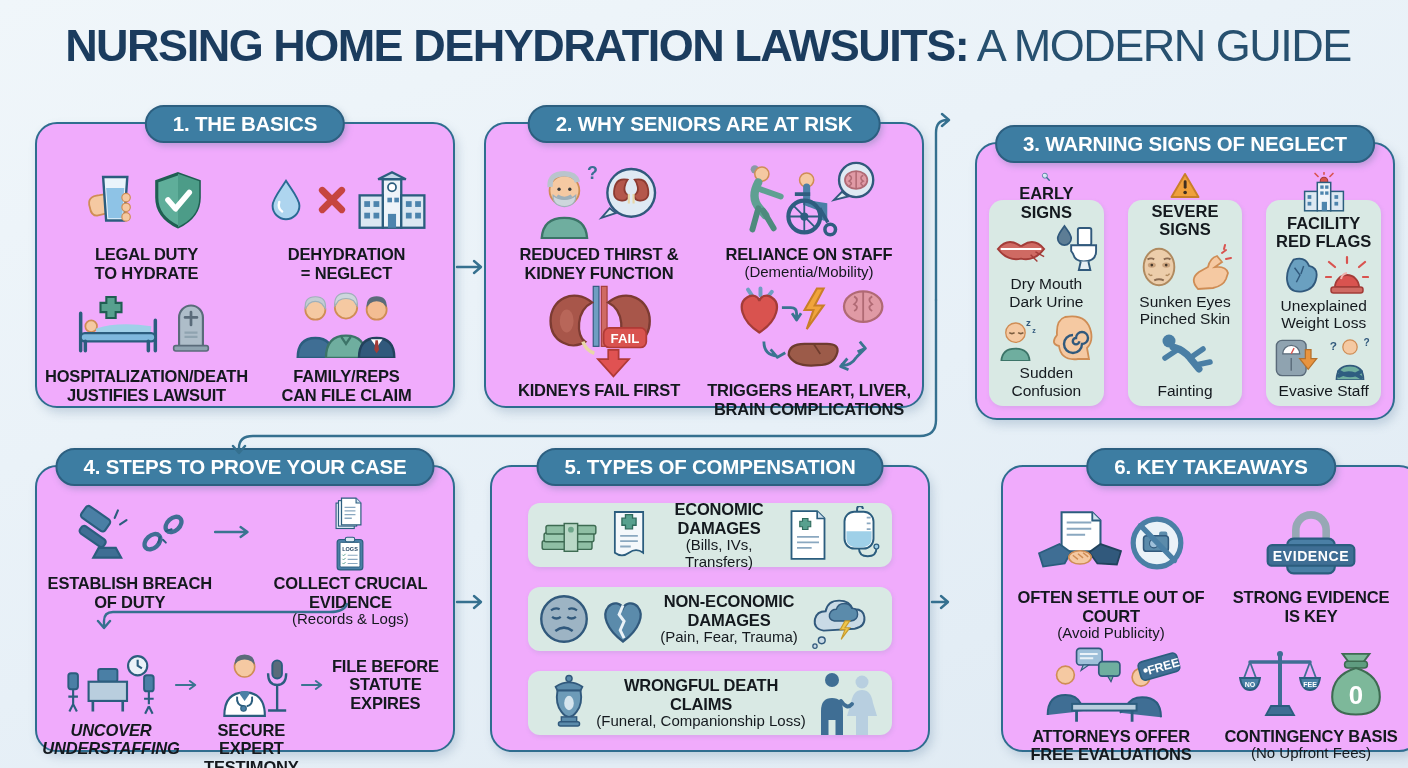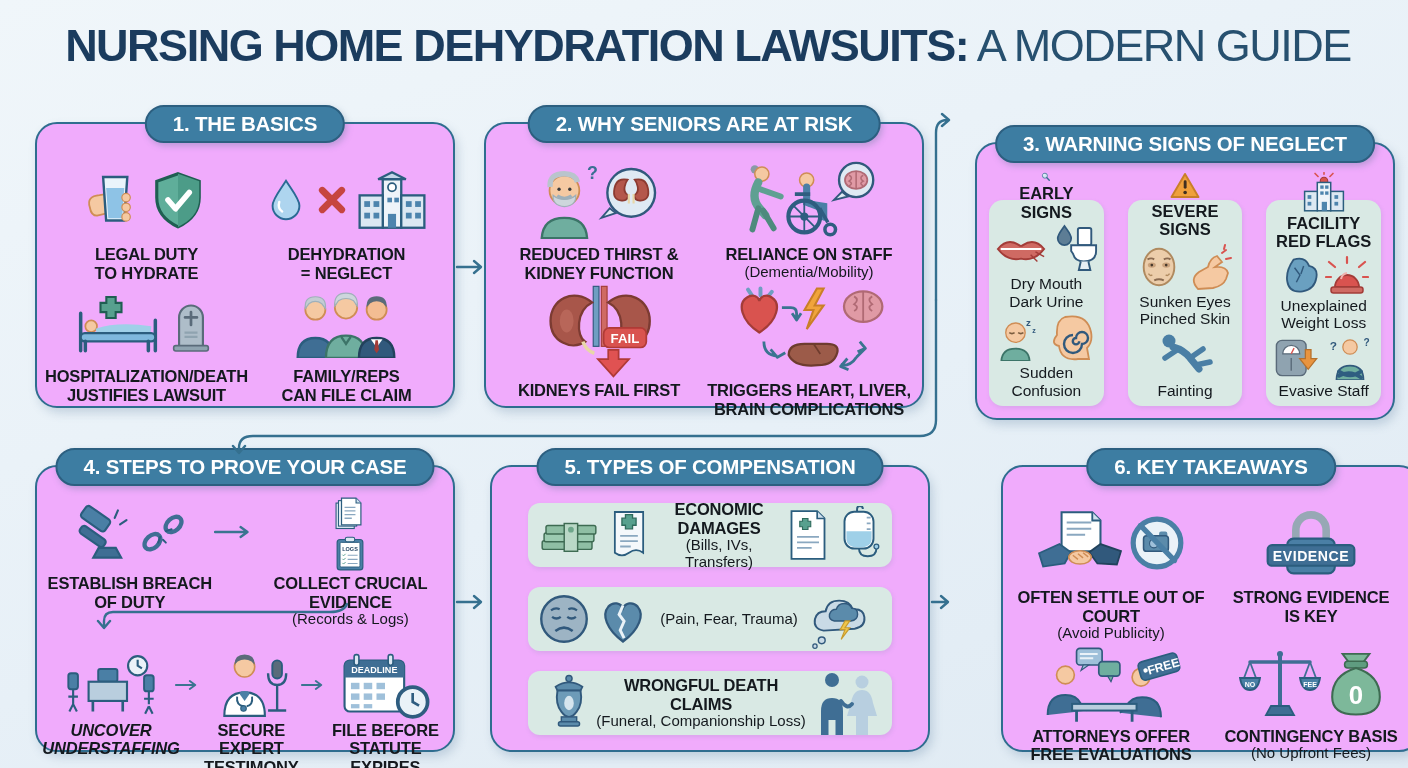--- a/index.html
+++ b/index.html
@@ -463,39 +463,20 @@
             <path d="M52 18 q0 11 8.5 11 q8.5 0 8.5 -11 M60.5 29 v24 M52 53 h17" stroke="#2b5d7e" stroke-width="2.2" fill="none"></path>
           </svg>
         </div>
         <div class="lbl">SECURE EXPERT
 TESTIMONY</div>
       </div>
       <svg class="harrow" width="34" height="14" viewBox="0 0 34 14" style="margin-top:24px;">
         <path d="M1 7 H25 M19 2 L26 7 L19 12" stroke="#3a7490" stroke-width="2.4" fill="none" stroke-linecap="round" stroke-linejoin="round"></path>
       </svg>
       <div class="sitem" style="width:148px;">
-        <div class="icons" style="height:64px;">
-          <svg width="94" height="66" viewBox="0 0 84 62">
-            <rect x="4" y="7" width="56" height="48" rx="5" fill="#fff" stroke="#2b5d7e" stroke-width="2"></rect>
-            <path d="M4 12 a5 5 0 0 1 5 -5 h46 a5 5 0 0 1 5 5 v11 h-56 z" fill="#3f6e94"></path>
-            <rect x="13" y="1.5" width="4.5" height="10" rx="2" fill="#dce8f2" stroke="#2b5d7e" stroke-width="1.5"></rect>
-            <rect x="45" y="1.5" width="4.5" height="10" rx="2" fill="#dce8f2" stroke="#2b5d7e" stroke-width="1.5"></rect>
-            <text x="32" y="19" text-anchor="middle" font-size="8.5" font-weight="bold" fill="#fff">DEADLINE</text>
-            <rect x="10" y="28" width="8" height="6" fill="#9fc0da"></rect>
-              <rect x="22" y="28" width="8" height="6" fill="#9fc0da"></rect>
-              <rect x="34" y="28" width="8" height="6" fill="#9fc0da"></rect>
-            <rect x="10" y="38" width="8" height="6" fill="#9fc0da"></rect>
-              <rect x="22" y="38" width="8" height="6" fill="#9fc0da"></rect>
-              <rect x="34" y="38" width="8" height="6" fill="#9fc0da"></rect>
-            <rect x="10" y="48" width="8" height="4" fill="#9fc0da"></rect>
-              <rect x="22" y="48" width="8" height="4" fill="#9fc0da"></rect>
-            <circle cx="68" cy="46" r="14" fill="#eaf2f8" stroke="#2f5d80" stroke-width="3.5"></circle>
-            <path d="M68 37.5 v8.5 l6 3.5" stroke="#2f5d80" stroke-width="2.5" fill="none"></path>
-          </svg>
-        </div>
         <div class="lbl">FILE BEFORE
 STATUTE EXPIRES</div>
       </div>
     </div>
   </div>
 </div>
 
 <div class="card" style="left:490px;top:465px;width:440px;height:287px;">
   <div class="pill">5. TYPES OF COMPENSATION</div>
   <div class="bands">
@@ -542,20 +523,21 @@
           <path d="M12 16 q4 -3 8 -1 M36 16 q-4 -3 -8 -1" stroke="#31597c" stroke-width="2" fill="none"></path>
           <path d="M13 22 q4 3 8 0 M27 22 q4 3 8 0" stroke="#31597c" stroke-width="2.2" fill="none"></path>
           <path d="M16 35 q8 -6 16 0" stroke="#31597c" stroke-width="2.4" fill="none"></path>
         </svg>
         <svg width="54" height="50" viewBox="0 0 48 44">
           <path d="M24 42 C9 31 5 18 11 11 c4.5 -5 11 -3 13 1.5 C26 8 32.5 6 37 11 c6 7 2 20 -13 31z" fill="#5b8bab" stroke="#31597c" stroke-width="2"></path>
           <path d="M24 10 l-3.5 8 4.5 6 -3.5 8 3.5 7" stroke="#e9f2f7" stroke-width="2.6" fill="none"></path>
         </svg>
       </div>
       <div class="bc">
+        <div class="lbl">NON-ECONOMIC DAMAGES</div>
         <div class="sub">(Pain, Fear, Trauma)</div>
       </div>
       <div class="br">
         <svg width="74" height="62" viewBox="0 0 72 64">
           <path d="M14 44 q-11 -2 -9 -12 q2 -8 11 -8 q2 -11 14 -11 q11 0 14 9 q11 -1 12 8 q1 10 -10 12 z" fill="#c9dae6" stroke="#31597c" stroke-width="2"></path>
           <path d="M25 34 q-6 -1 -5 -7 q2 -5 7 -5 q2 -6 8 -6 q6 0 8 5 q6 0 6 6 q0 6 -7 7 z" fill="#5b8bab" stroke="#31597c" stroke-width="1.5"></path>
           <path d="M36 34 l-5 9 h5 l-4 10 9 -12 h-5 l5 -7 z" fill="#f0c64a" stroke="#c79b2d" stroke-width="1.2"></path>
           <circle cx="12" cy="54" r="3.5" fill="#c9dae6" stroke="#31597c" stroke-width="1.5"></circle>
           <circle cx="5" cy="60" r="2.2" fill="#c9dae6" stroke="#31597c" stroke-width="1.3"></circle>
         </svg>

